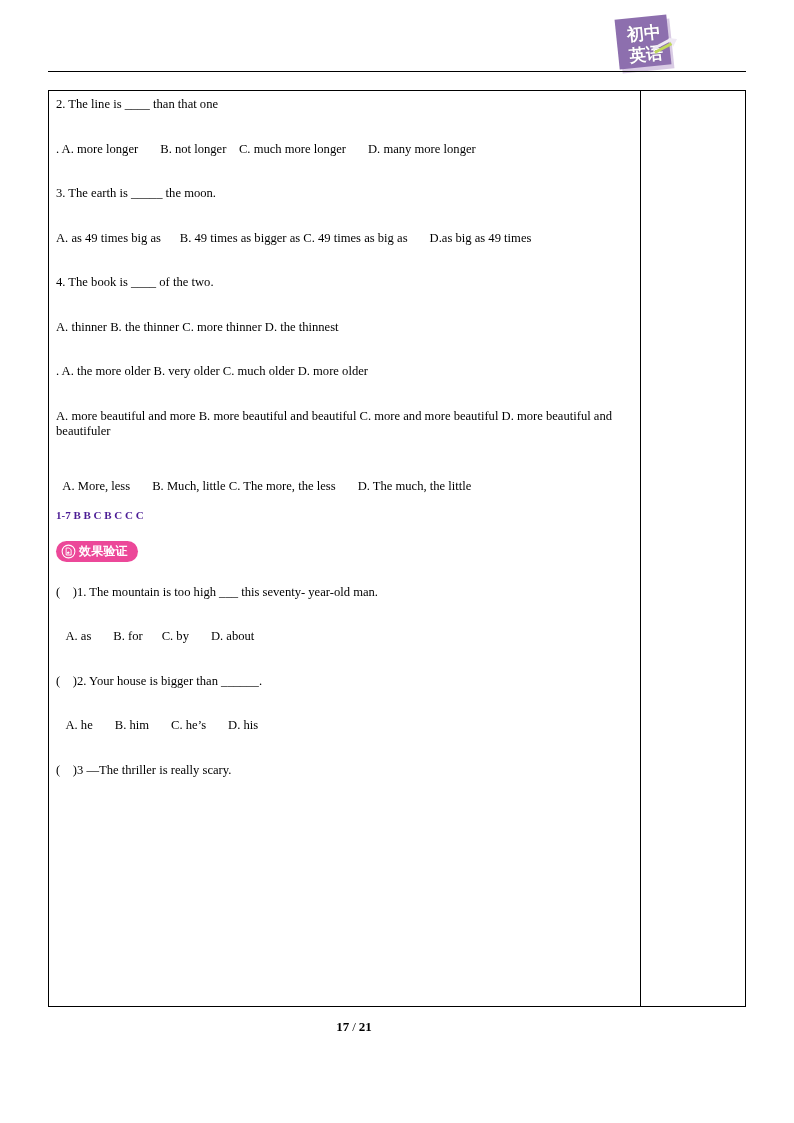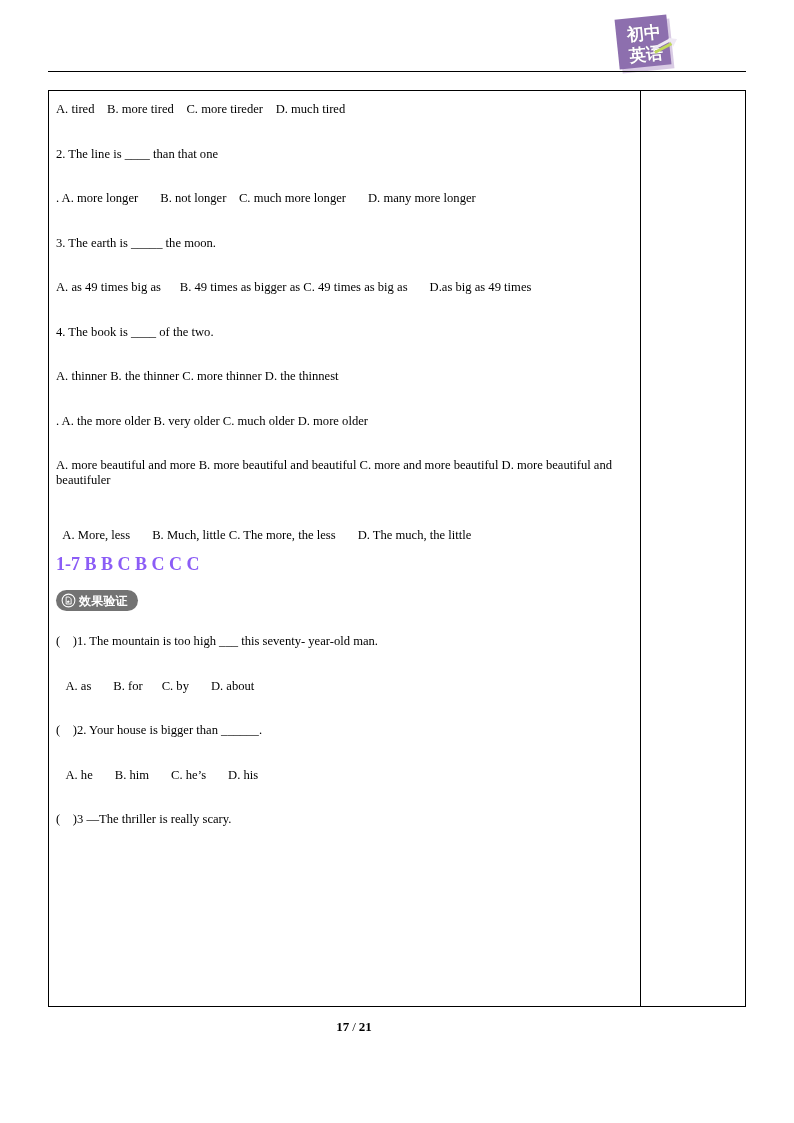--- a/index.html
+++ b/index.html
@@ -137,36 +137,36 @@
   .qline.wrap {
     margin-bottom: 40px;
   }
   .qline.tight {
     margin-bottom: 14px;
   }
   .qline.first {
     margin-top: 5px;
   }
   .answer-key {
-    font-size: 18px;
+    font-size: 11px;
     line-height: 15px;
-    color: #8b5cf6;
+    color: #4c1d95;
     font-weight: bold;
     margin: 0 0 18px 0;
   }
 
   
   .badge-row {
     margin: 0 0 22px 0;
   }
   .pill {
     display: inline-flex;
     align-items: center;
     gap: 3px;
-    background: #737373;
+    background: #ec4899;
     border-radius: 13px;
     padding: 3px 10px 3px 5px;
     height: 21px;
     box-sizing: border-box;
     justify-content: space-between;
   }
   .pill .badge-icon {
     width: 15px;
     height: 15px;
     flex: 0 0 auto;
@@ -212,21 +212,20 @@
       <div class="body2"></div>
       <div class="tip"></div>
     </div>
   </div>
   <div class="header-rule"></div>
 </div>
 
 <div class="doc-table">
   <div class="col-main">
 
-    <div class="qline first">A. tired    B. more tired    C. more tireder    D. much tired</div>
     <div class="qline">2. The line is ____ than that one</div>
     <div class="qline">. A. more longer       B. not longer    C. much more longer       D. many more longer</div>
     <div class="qline">3. The earth is _____ the moon.</div>
     <div class="qline">A. as 49 times big as      B. 49 times as bigger as C. 49 times as big as       D.as big as 49 times</div>
     <div class="qline">4. The book is ____ of the two.</div>
     <div class="qline">A. thinner B. the thinner C. more thinner D. the thinnest</div>
     <div class="qline">. A. the more older B. very older C. much older D. more older</div>
     <div class="qline wrap">A. more beautiful and more B. more beautiful and beautiful C. more and more beautiful D. more beautiful and beautifuler</div>
     <div class="qline tight">  A. More, less       B. Much, little C. The more, the less       D. The much, the little</div>
 

